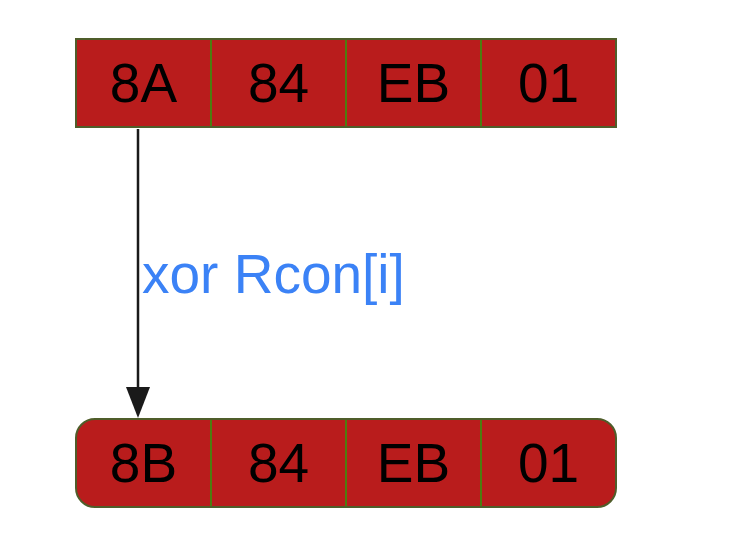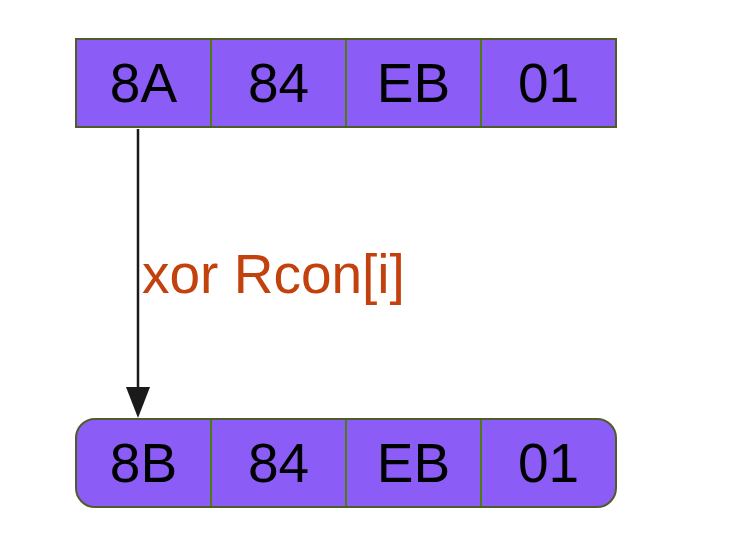--- a/index.html
+++ b/index.html
@@ -16,21 +16,21 @@
     font-family: "Liberation Sans", sans-serif;
   }
   .word-row {
     position: absolute;
     left: 75px;
     width: 542px;
     height: 90px;
     display: flex;
     box-sizing: border-box;
     border: 2px solid #4f5d2a;
-    background: #8b5cf6;
+    background: #b91c1c;
   }
   .word-row.top { top: 38px; }
   .word-row.bottom { top: 418px; border-radius: 20px; }
   .byte-cell {
     flex: 1 1 0;
     display: flex;
     align-items: center;
     justify-content: center;
     font-size: 55px;
     color: #000000;
@@ -45,21 +45,21 @@
     top: 129px;
     width: 26px;
     height: 290px;
   }
   .arrow-label {
     position: absolute;
     left: 142px;
     top: 244px;
     font-size: 55px;
     line-height: 1.1;
-    color: #c2410c;
+    color: #3b82f6;
     white-space: nowrap;
     text-align: right;
   }
 </style>
 </head>
 <body>
 
 <div class="canvas">
 
   <div class="word-row top">

